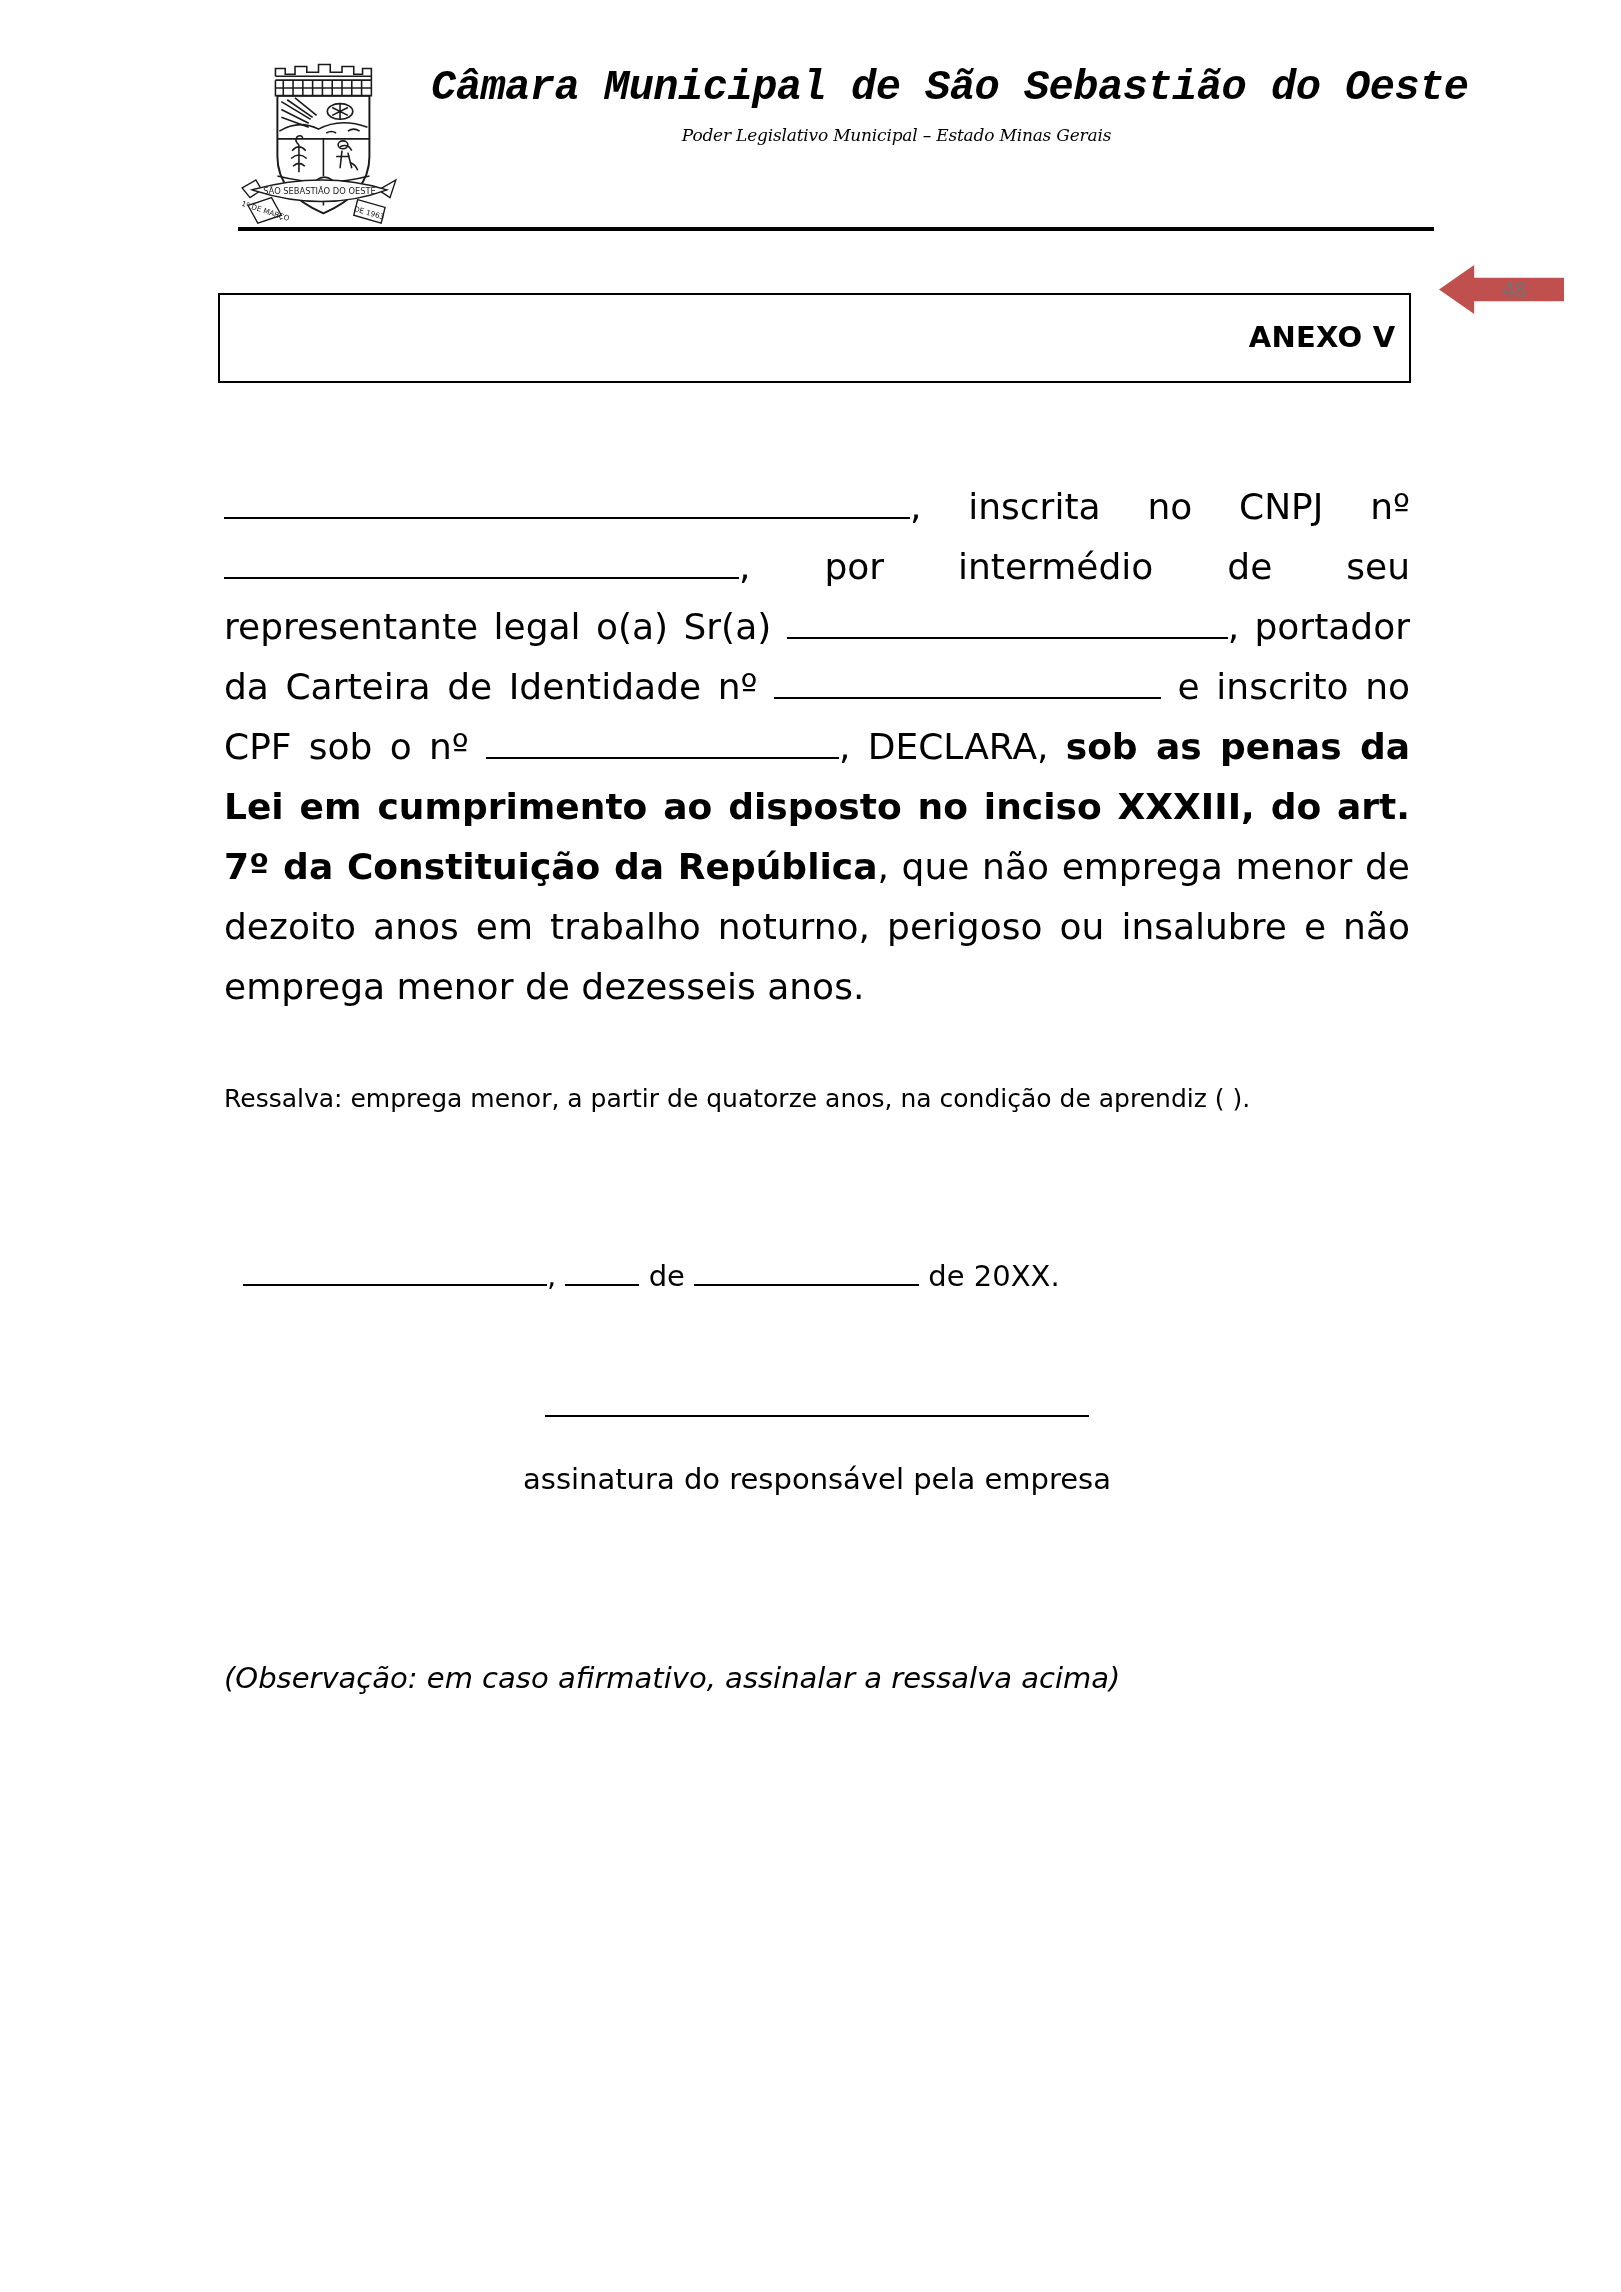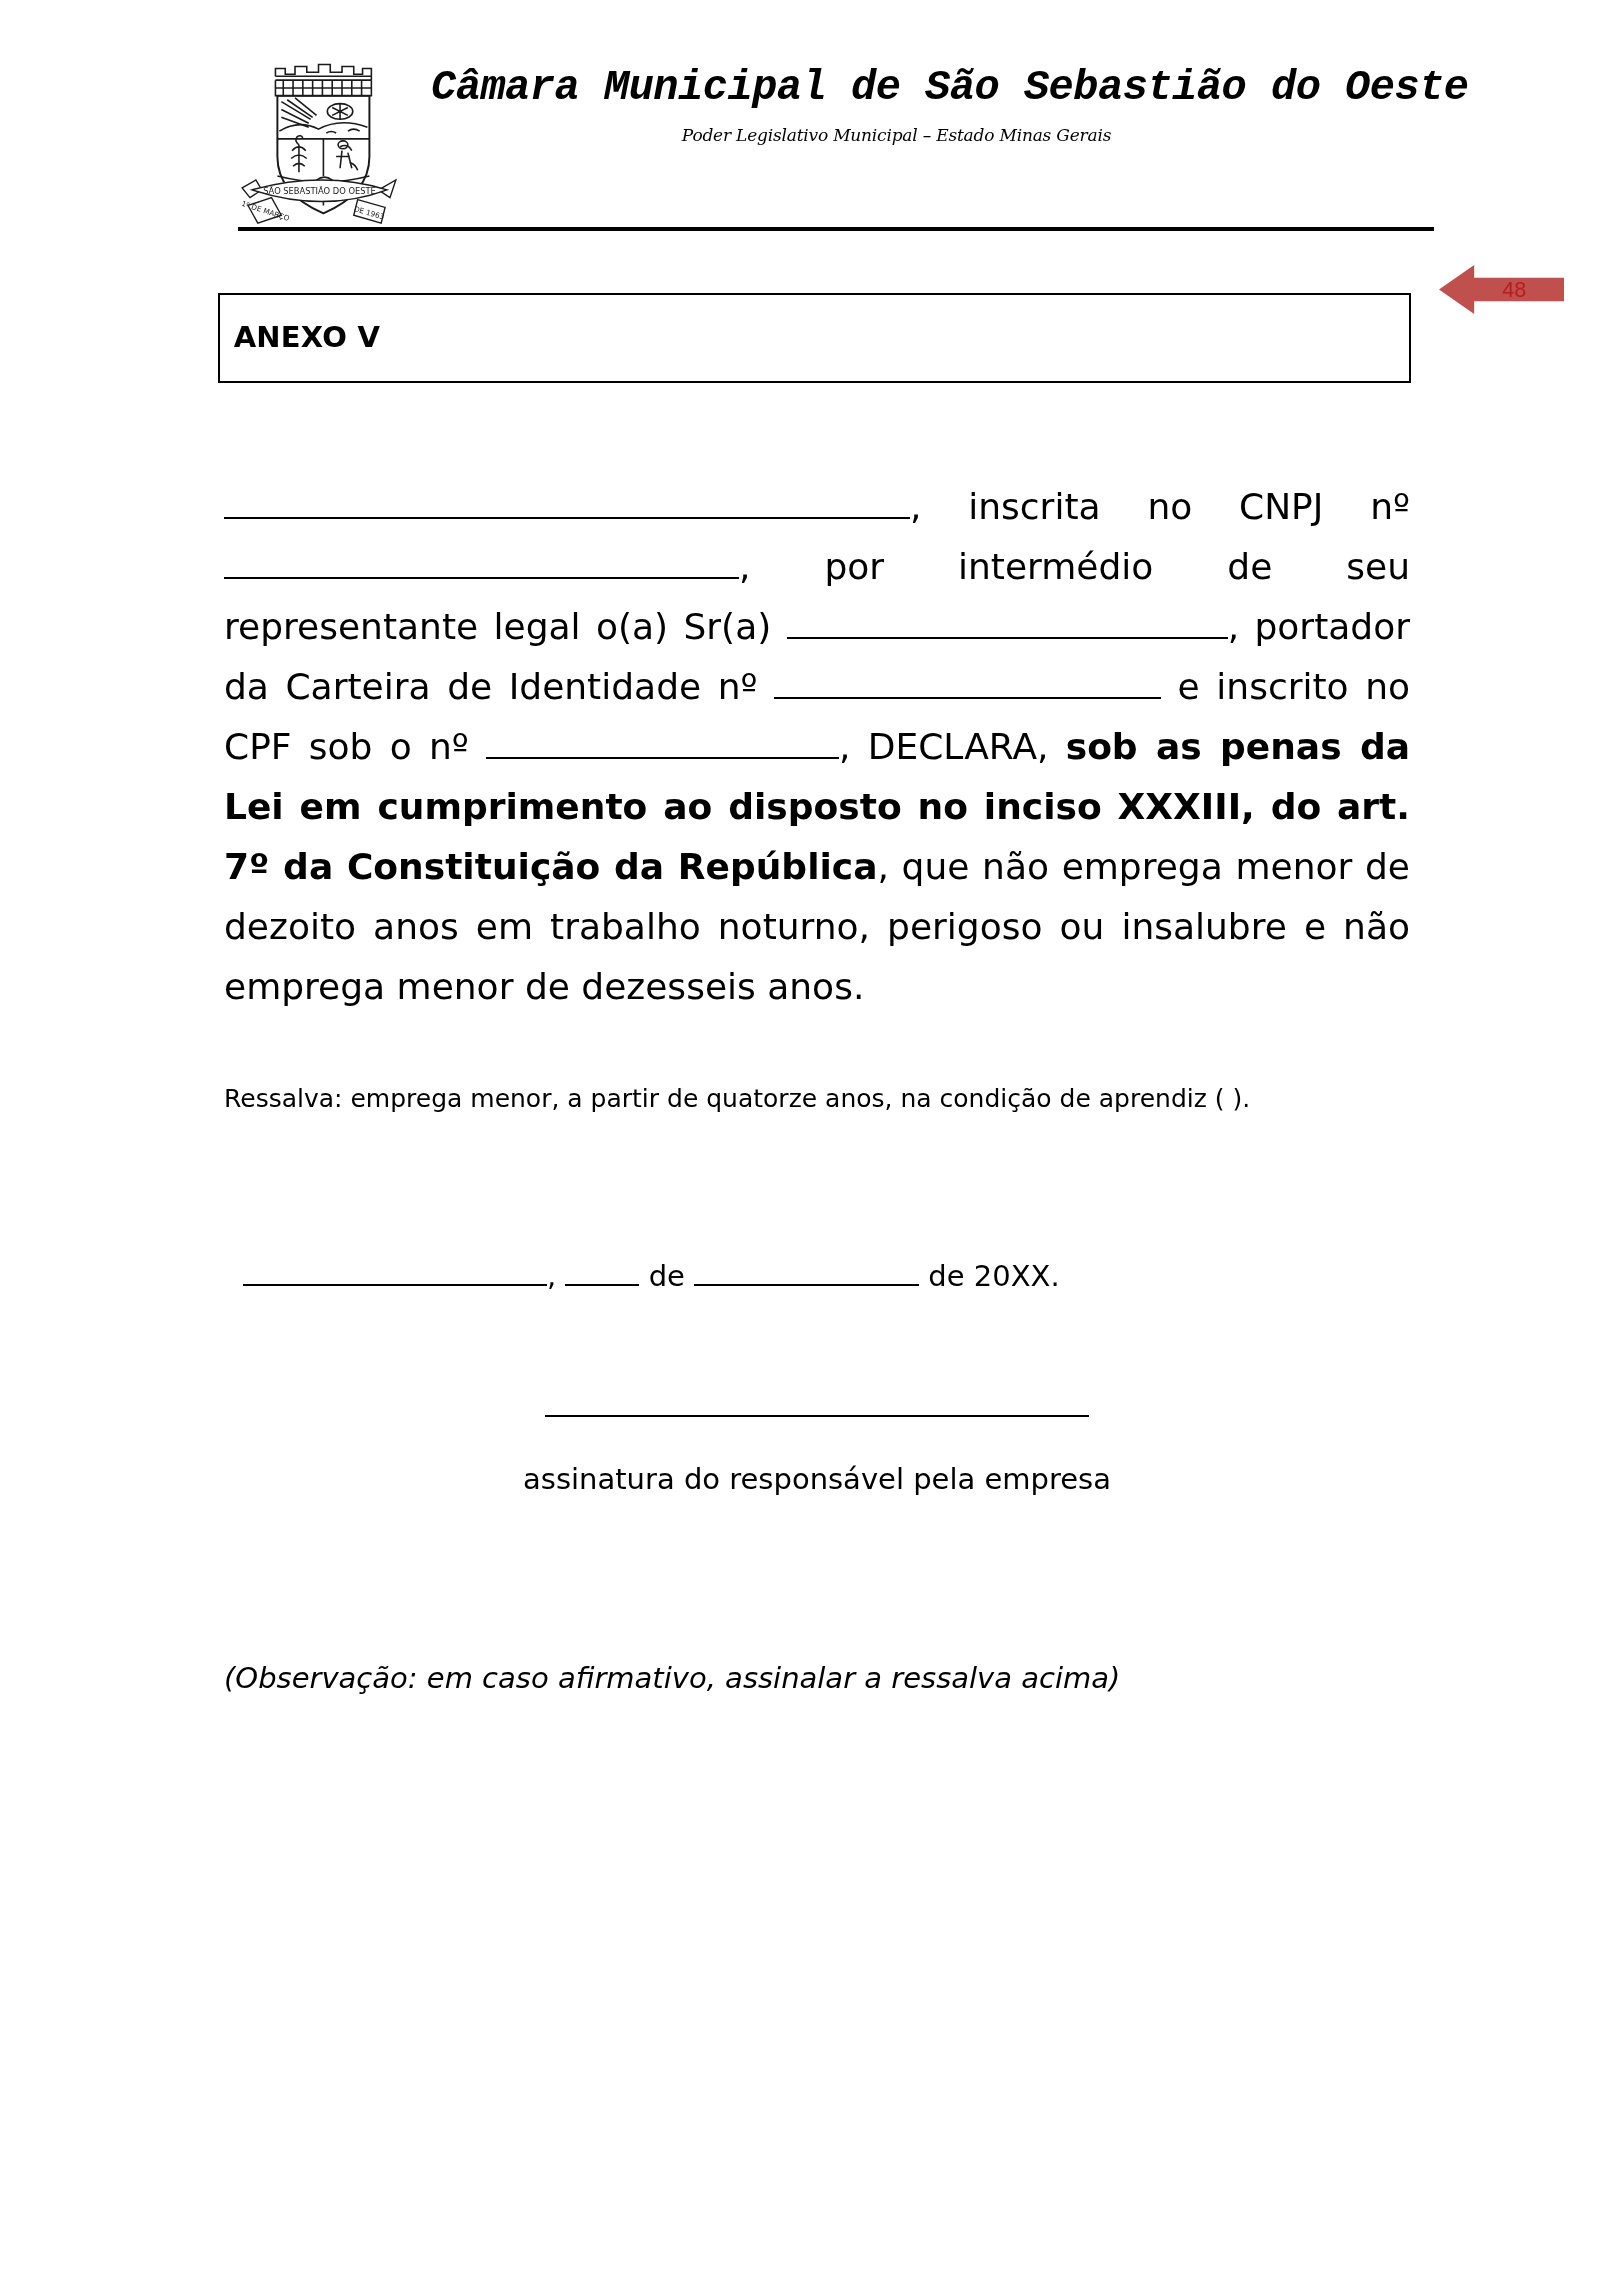--- a/index.html
+++ b/index.html
@@ -86,36 +86,36 @@
     position: absolute;
     left: 0;
     top: 0;
     width: 125px;
     height: 61px;
     display: flex;
     align-items: center;
     justify-content: center;
     padding-left: 25.5px;
     box-sizing: border-box;
-    color: #b91c1c;
+    color: #737373;
     font-family: "Liberation Sans", sans-serif;
     font-size: 21.6px;
     line-height: 21.6px;
   }
 
   
   .title-box {
     position: absolute;
     left: 218px;
     top: 293px;
     width: 1193px;
     box-sizing: border-box;
     border: 2px solid #000000;
     padding: 15.7px 13.7px 17.6px 13.7px;
-    text-align: left;
+    text-align: right;
   }
   .title-box-line {
     font-family: "DejaVu Sans", sans-serif;
     font-weight: bold;
     font-size: 29px;
     line-height: 53px;
     letter-spacing: 0.2px;
   }
 
   

